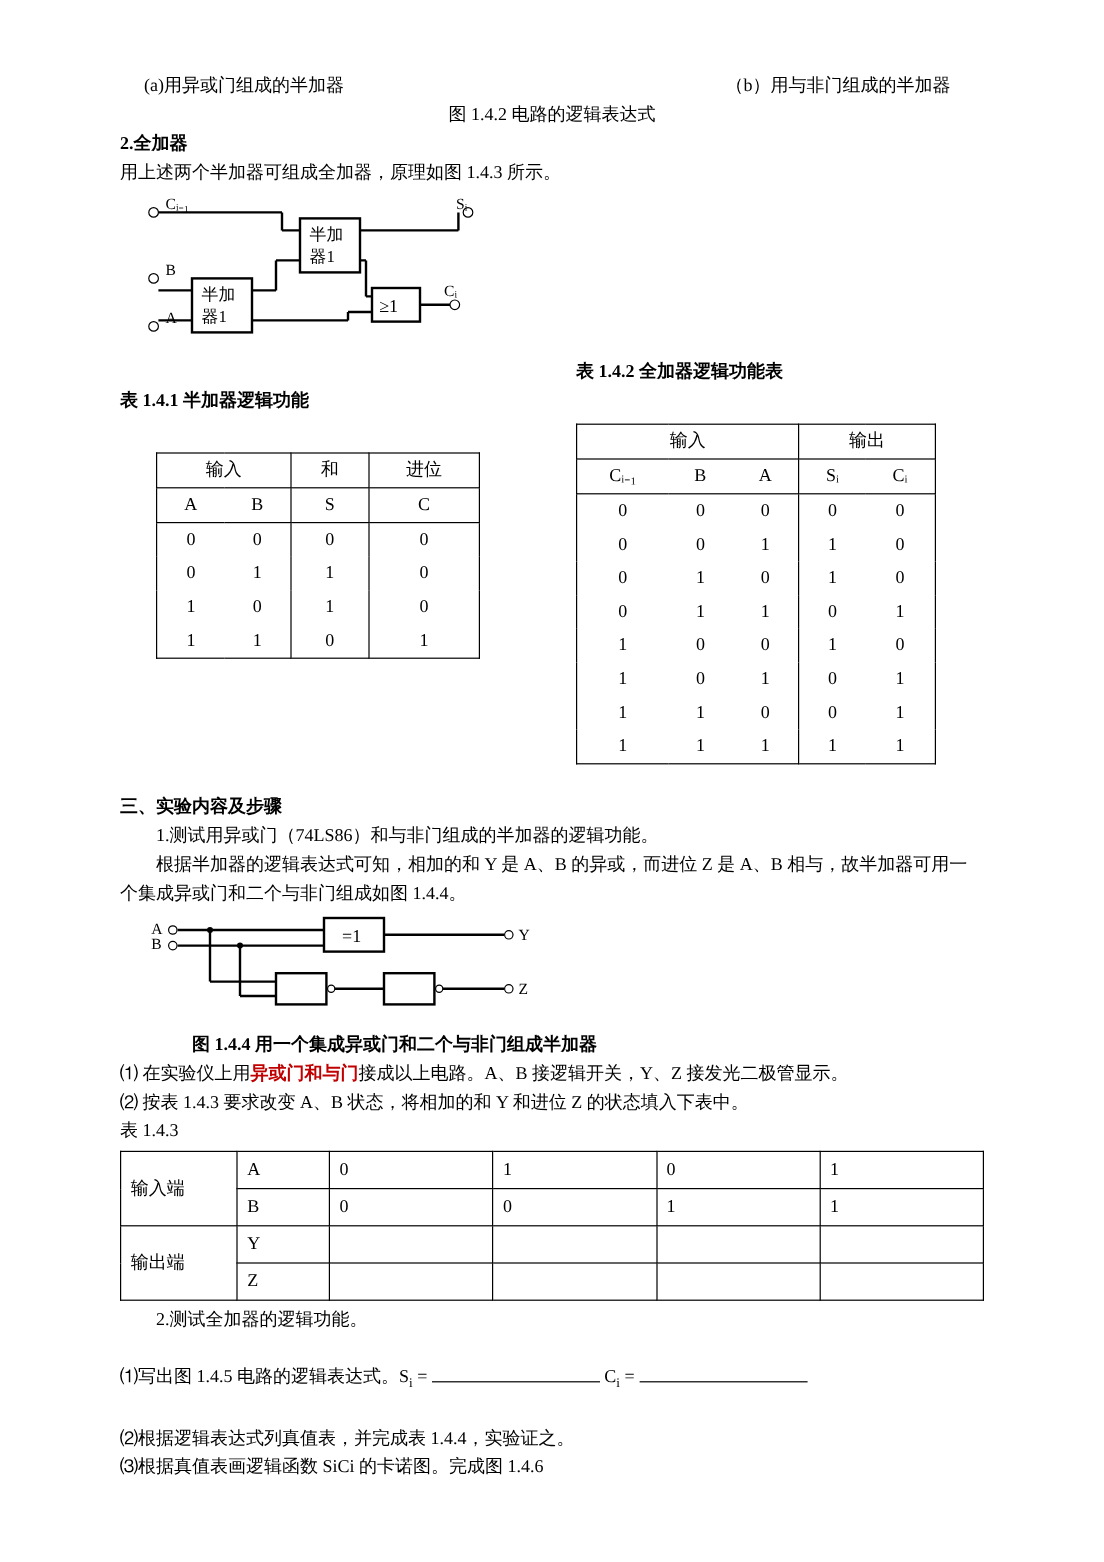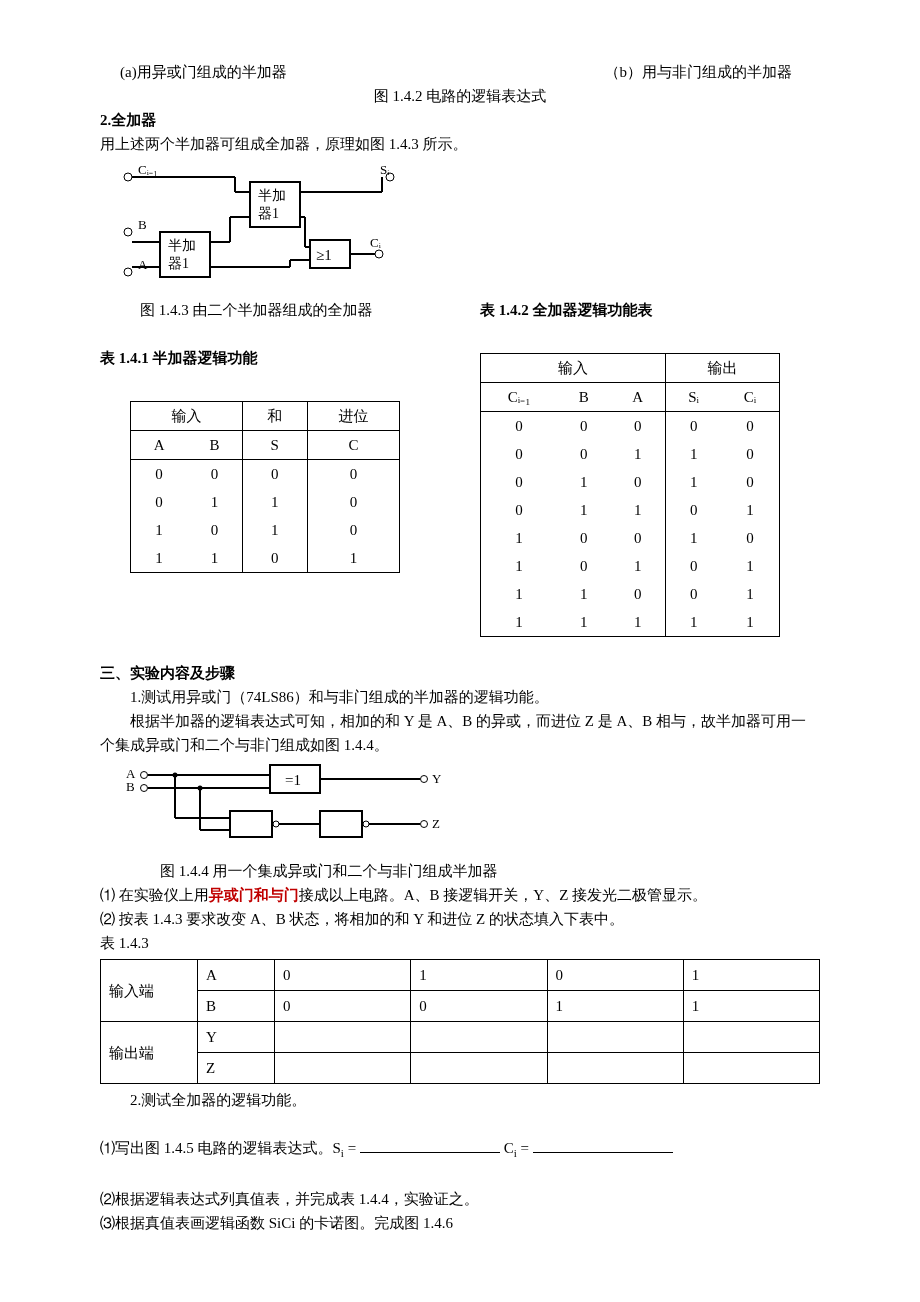--- a/index.html
+++ b/index.html
@@ -102,21 +102,20 @@
   <line x1="185" y1="85" x2="190" y2="85" stroke="#000" stroke-width="2"></line>
 
   <line x1="230" y1="92" x2="255" y2="92" stroke="#000" stroke-width="2"></line>
   <circle cx="259" cy="92" r="4" fill="none" stroke="#000"></circle>
   <text x="250" y="85" font-size="13">Cᵢ</text>
 </svg>
 </div>
 
 <div class="two-col">
   <div class="col">
-    <div class="caption-left">图 1.4.3 由二个半加器组成的全加器</div>
     <br>
     <div class="bold">表 1.4.1  半加器逻辑功能</div>
     <table class="truth" style="margin-left:30px; width:270px;">
       <tbody>
           <tr>
         <td colspan="2">输入</td>
         <td>和</td>
         <td>进位</td>
       </tr>
       <tr>
@@ -267,21 +266,21 @@
   <line x1="200" y1="16" x2="300" y2="16" stroke="#000" stroke-width="2"></line>
   <circle cx="304" cy="16" r="3.5" fill="none" stroke="#000"></circle>
   <text x="312" y="20" font-size="13">Y</text>
 
   <circle cx="246" cy="61" r="3" fill="none" stroke="#000"></circle>
   <line x1="249" y1="61" x2="300" y2="61" stroke="#000" stroke-width="2"></line>
   <circle cx="304" cy="61" r="3.5" fill="none" stroke="#000"></circle>
   <text x="312" y="65" font-size="13">Z</text>
 </svg>
 </div>
-<div style="margin-left:60px;">图 1.4.4   用一个集成异或门和二个与非门组成半加器</div>
+<div style="margin-left:60px;font-weight:bold;">图 1.4.4   用一个集成异或门和二个与非门组成半加器</div>
 
 <div>
   <span>⑴ 在实验仪上用</span><span class="red">异或门和与门</span><span>接成以上电路。A、B 接逻辑开关，Y、Z 接发光二极管显示。</span>
 </div>
 <div>⑵ 按表 1.4.3 要求改变 A、B 状态，将相加的和 Y 和进位 Z 的状态填入下表中。</div>
 <div>表 1.4.3</div>
 
 <table class="t143">
   <tbody id="t143-body">
       <tr>

